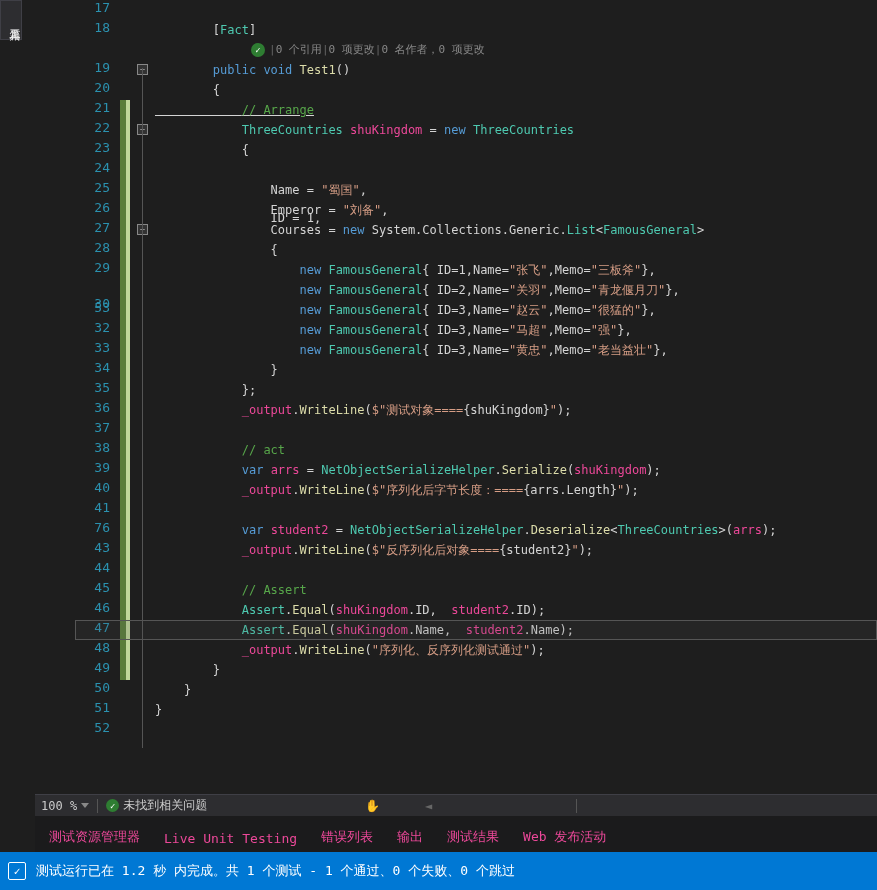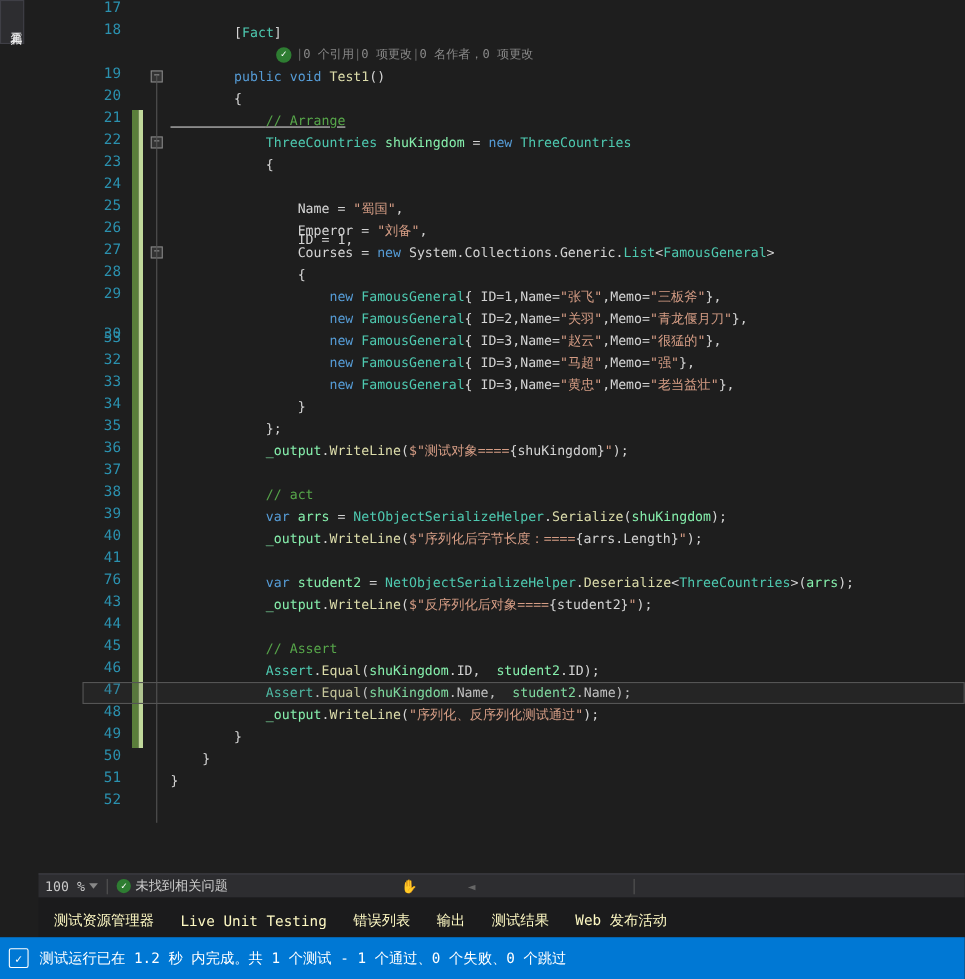--- a/index.html
+++ b/index.html
@@ -9,35 +9,35 @@
 .gutter { position:absolute; left:0; top:0; width:70px; height:100%; }
 .ln { position:absolute; left:45px; width:30px; text-align:right; color:#2b91af; font-size:13px; }
 .change { position:absolute; left:85px; width:6px; height:20px; background:#5a7e3a; }
 .change2 { position:absolute; left:91px; width:4px; height:20px; background:#c0d89a; }
 .fold { position:absolute; left:102px; width:11px; height:11px; border:1px solid #888; background:#333; color:#aaa; font-size:9px; line-height:9px; text-align:center; cursor:pointer; }
 .foldline { position:absolute; left:107px; width:1px; background:#555; }
 .code-area { position:absolute; left:120px; right:0; top:0; }
 .code-line { height:20px; line-height:20px; white-space:pre; font-family:Consolas,"NSimSun",monospace; font-size:12px; }
 .kw { color:#569cd6; }
 .type { color:#4ec9b0; }
-.var { color:#86efac;text-align:center; }
+.var { color:#ec4899;text-align:center; }
 .str { color:#d69d85; }
 .cmt { color:#57a64a; }
 .mth { color:#dcdcaa; }
 .attr { color:#4ec9b0; }
 .codelens { color:#888; font-size:11px; height:20px; line-height:20px; display:flex; align-items:center; }
 .clicon { width:14px; height:14px; border-radius:7px; background:#2e7d32; margin-right:4px; display:inline-flex; align-items:center; justify-content:center; color:#fff; font-size:9px; }
 .highlight-line { position:absolute; border:1px solid #555; background:rgba(80,80,80,0.15); height:20px; left:40px; right:0; pointer-events:none; }
 .toolbar-bottom { position:absolute; bottom:74px; left:35px; right:0; height:22px; background:#2d2d30; border-top:1px solid #3f3f46; display:flex; align-items:center; padding-left:6px; gap:8px; font-size:12px; color:#ccc; }
 .zoom { display:flex; align-items:center; gap:4px; }
 .dd { width:0; height:0; border-left:4px solid transparent; border-right:4px solid transparent; border-top:5px solid #888; }
 .noissues { display:flex; align-items:center; gap:4px; }
 .chk { width:13px; height:13px; border-radius:7px; background:#2e7d32; display:flex; align-items:center; justify-content:center; color:#fff; font-size:9px; }
 .sep { width:1px; height:14px; background:#555; }
-.tabs { position:absolute; bottom:38px; left:35px; right:0; height:36px; background:#1b1b1c; display:flex; align-items:flex-end; padding-left:4px; gap:4px; font-size:13px; color:#fef9c3; }
+.tabs { position:absolute; bottom:38px; left:35px; right:0; height:36px; background:#1b1b1c; display:flex; align-items:flex-end; padding-left:4px; gap:4px; font-size:13px; color:#ec4899; }
 .tab { padding:6px 10px; cursor:pointer; }
 .status { position:absolute; bottom:0; left:0; right:0; height:38px; background:#0078d4; color:#fff; display:flex; align-items:center; padding-left:8px; gap:10px; font-size:13px; }
 .status-icon { width:18px; height:18px; border:1.5px solid #fff; border-radius:2px; display:flex; align-items:center; justify-content:center; font-size:11px; }
 .hand { color:#888; font-size:12px; }
 </style>
 </head>
 <body>
 
 <div class="toolbox">工具箱</div>
 

